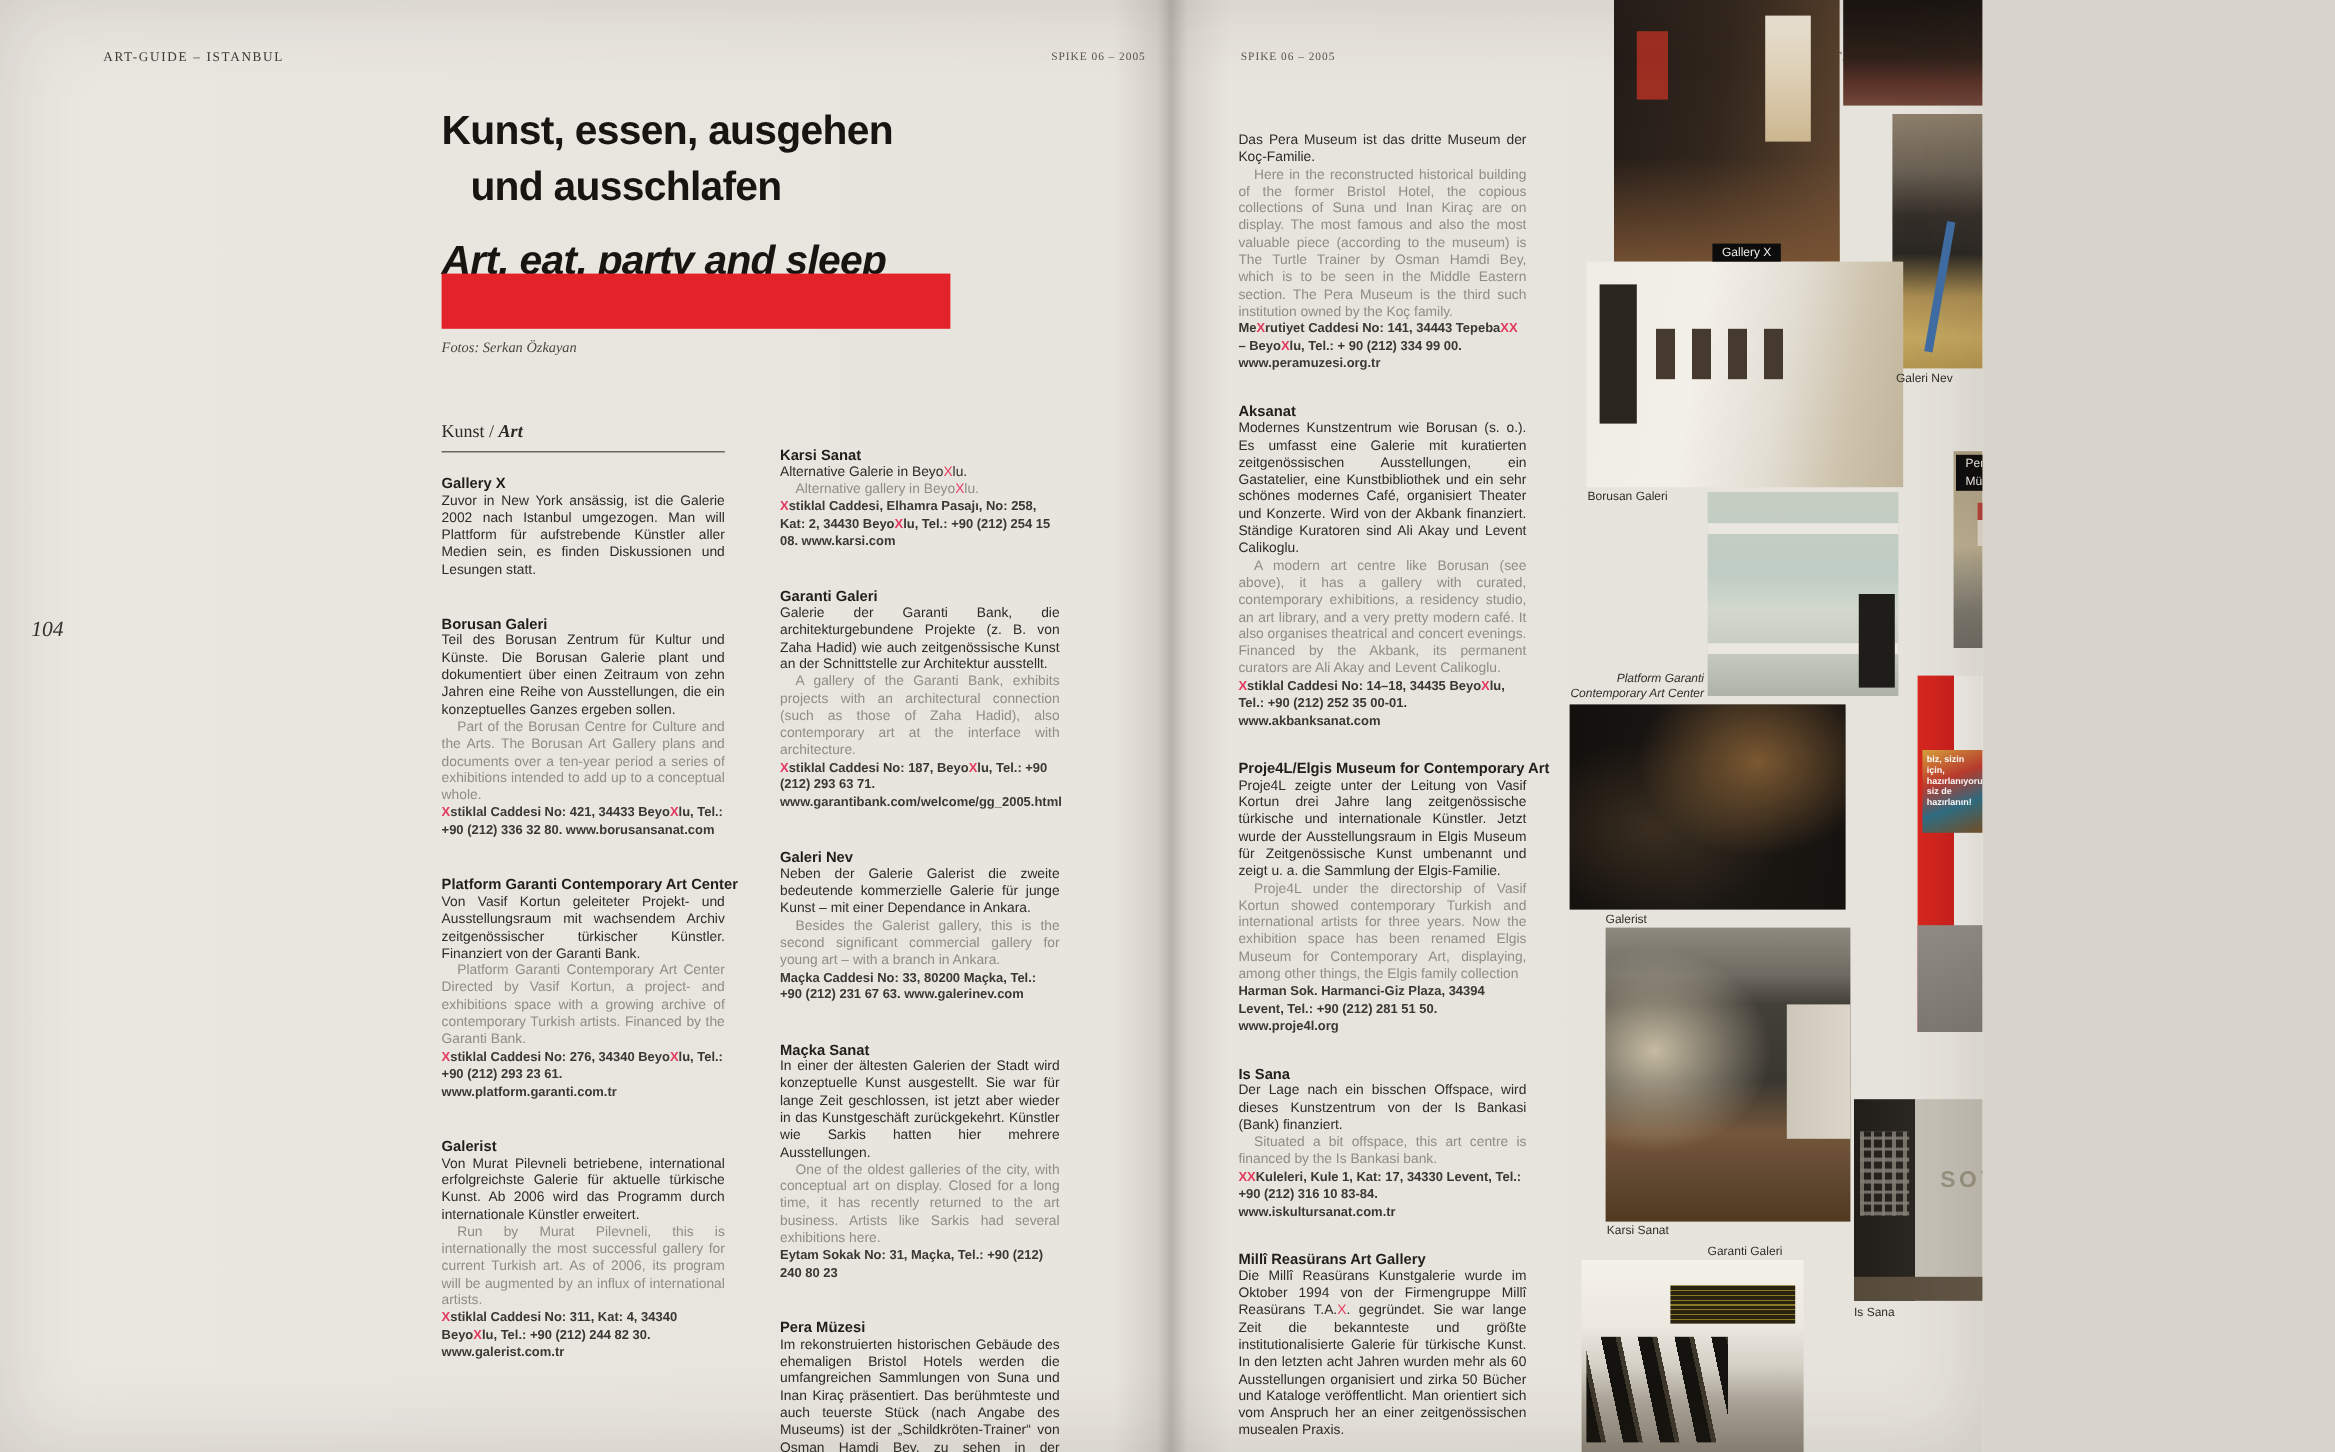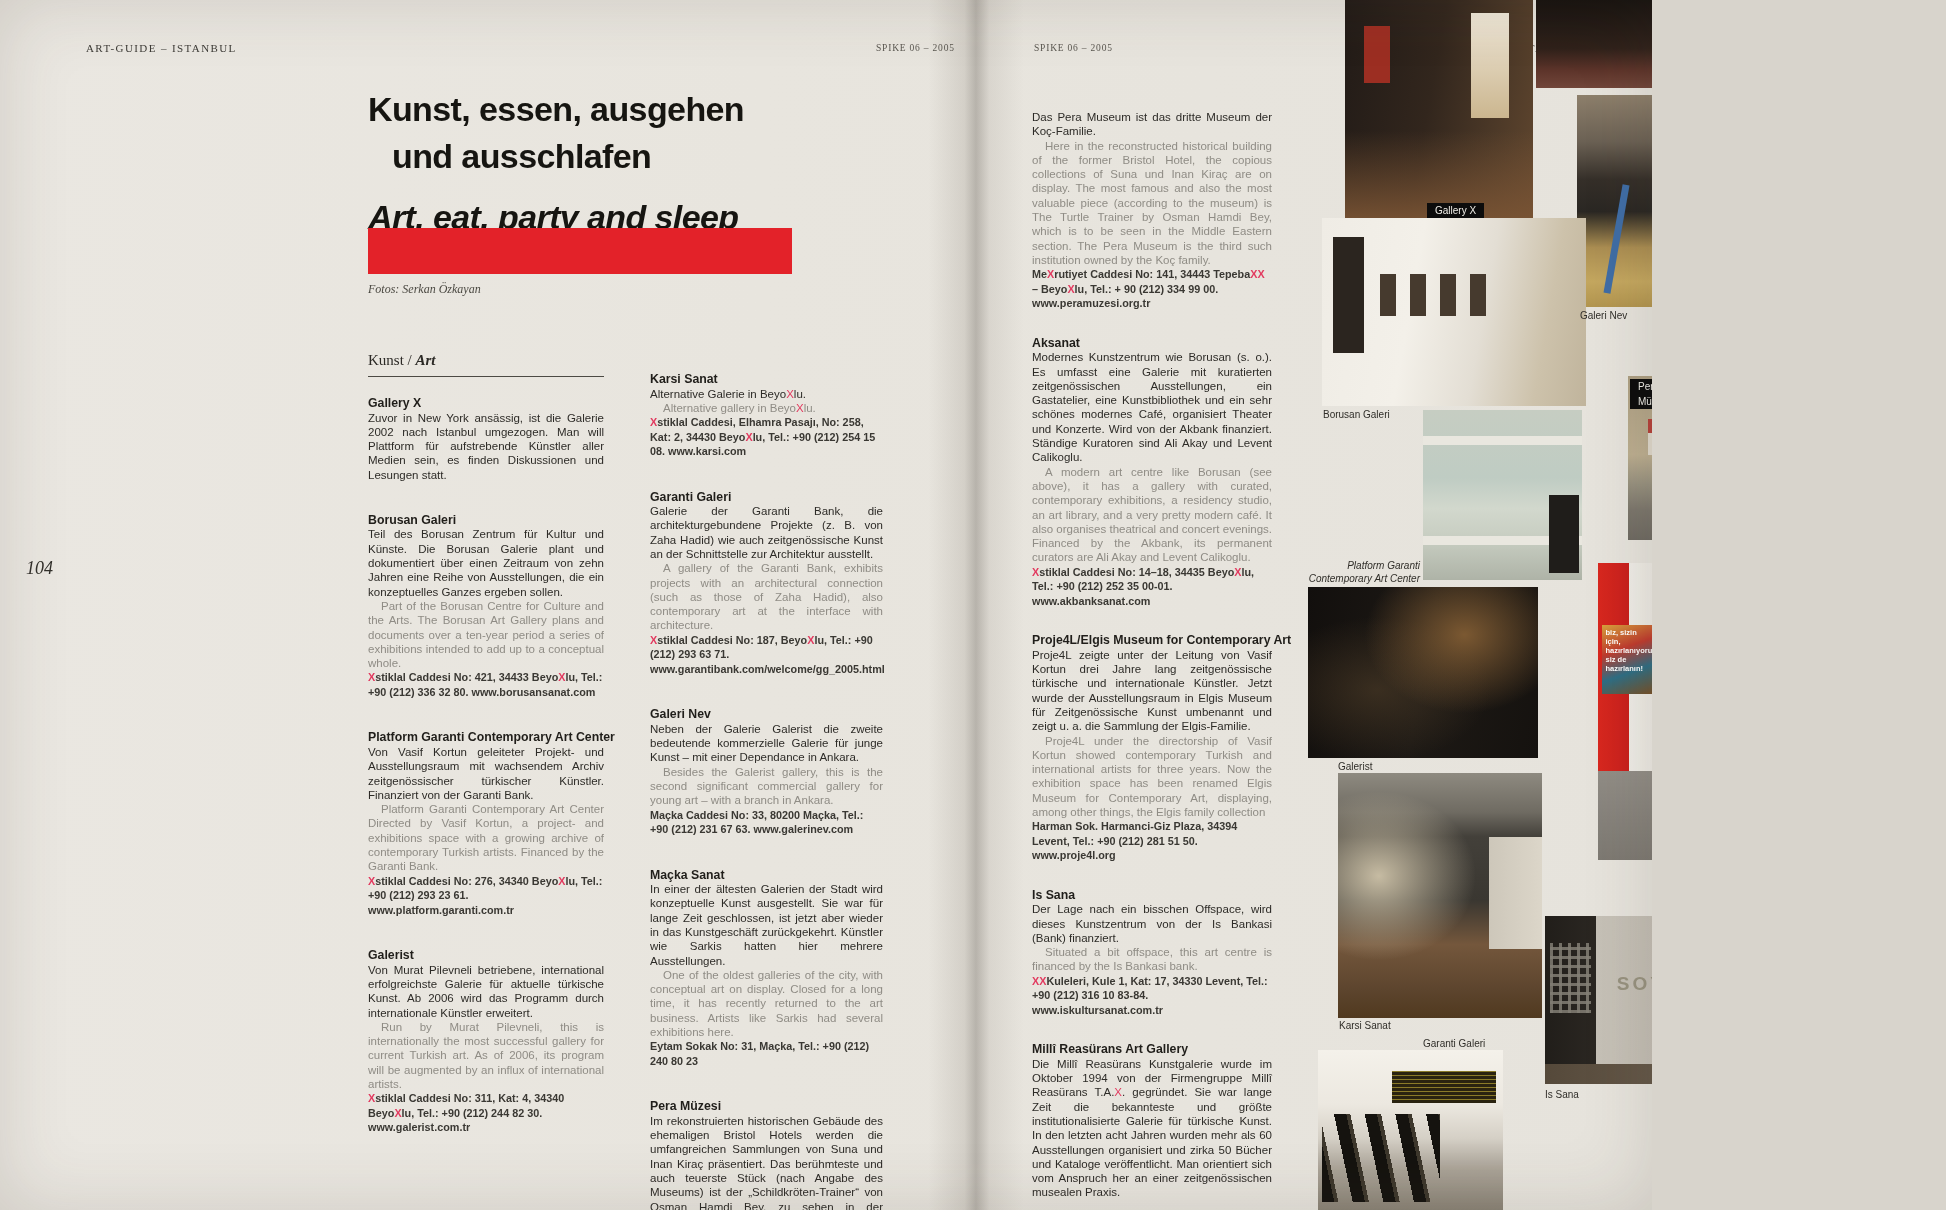--- a/index.html
+++ b/index.html
@@ -11,21 +11,21 @@
   .gutter{position:absolute;left:928px;top:0;width:96px;height:100%;pointer-events:none;
     background:linear-gradient(90deg,rgba(0,0,0,0) 0%,rgba(90,80,68,.14) 38%,rgba(58,50,42,.28) 50%,rgba(90,80,68,.10) 64%,rgba(0,0,0,0) 100%);}
 
   
   .mast{position:absolute;font-family:"Liberation Serif",serif;color:#3d3b36;}
   #mast-left{left:86px;top:42px;font-size:11px;letter-spacing:1.4px;}
   #folio-left{left:876px;top:43px;font-size:9.5px;letter-spacing:.8px;color:#5a5750;}
   #folio-right{left:1034px;top:43px;font-size:9.5px;letter-spacing:.8px;color:#5a5750;}
   #mast-right{right:72px;top:42px;font-size:11px;letter-spacing:1.4px;}
   .pagenum{position:absolute;font-family:"Liberation Serif",serif;font-style:italic;font-size:18px;color:#32302b;}
-  #pn-104{left:26px;top:514px;margin-top:44px;}
+  #pn-104{left:26px;top:514px;}
   #pn-105{left:1882px;top:518px;}
 
   
   .ttl{position:absolute;left:368px;font-weight:bold;font-size:34px;line-height:40px;
     letter-spacing:-.6px;color:#161511;white-space:nowrap;}
   #ttl-1{top:89px;}
   #ttl-2{top:136px;left:392px;}
   #ttl-3{top:180px;font-style:italic;margin-top:17px;}
   #accent-bar{position:absolute;left:368px;top:228px;width:424px;height:46px;background:#e32229;}
   #credit{position:absolute;left:368px;top:282px;font-family:"Liberation Serif",serif;

